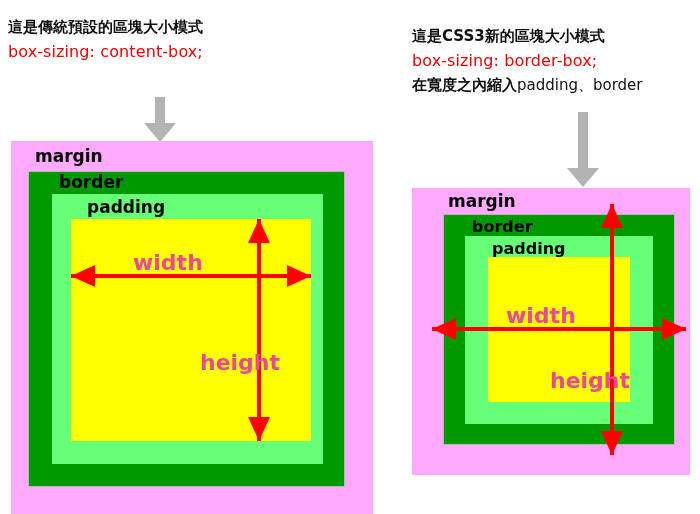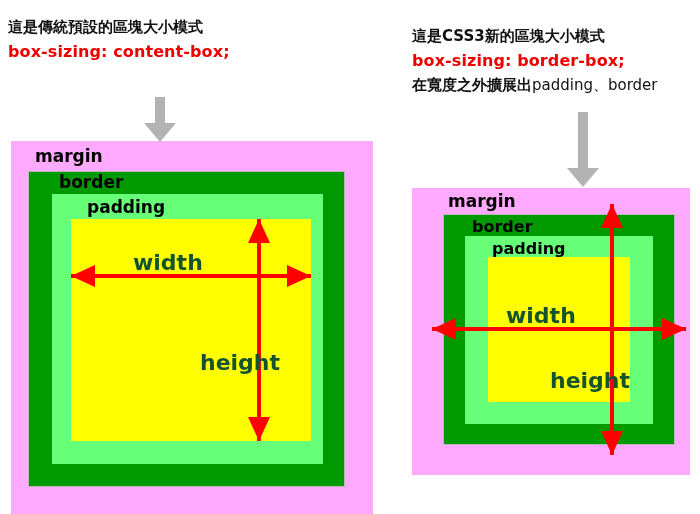--- a/index.html
+++ b/index.html
@@ -27,21 +27,21 @@
   .cap-line { white-space: nowrap; color: #111111; }
 
   .cap-line.l1 {
     font-size: 15px;
     font-weight: 700;
     line-height: 23px;
     letter-spacing: 0px;
   }
   .cap-line.l2 {
     font-size: 16px;
-    font-weight: 700;
+    font-weight: 400;
     line-height: 25px;
     color: #ee0000;
     letter-spacing: 0.1px;
   }
   .cap-line.l3 {
     font-size: 15px;
     font-weight: 700;
     line-height: 24px;
   }
   .cap-line.l3 .light {
@@ -123,21 +123,21 @@
     bottom: 0; left: 50%; margin-left: -11px;
     border-left: 11px solid transparent;
     border-right: 11px solid transparent;
     border-top: 24px solid #ff0000;
   }
 
   .dim-label {
     position: absolute;
     font-size: 22px;
     font-weight: 700;
-    color: #14532d;
+    color: #ec4899;
     white-space: nowrap;
     line-height: 24px;
   }
 </style>
 </head>
 <body>
 
 <div class="panel" id="panel-left">
 
   <div class="caption">
@@ -180,21 +180,21 @@
     <div class="dim-label" style="left:189px; top:210px;">height</div>
   </div>
 </div>
 
 <div class="panel" id="panel-right">
 
   <div class="caption">
     <div class="cap-line l1">這是CSS3新的區塊大小模式</div>
     <div class="cap-line l2">box-sizing: border-box;</div>
     <div class="cap-line l3">
-      <span>在寬度之外擴展出</span><span class="light">padding、border</span>
+      <span>在寬度之內縮入</span><span class="light">padding、border</span>
     </div>
   </div>
 </div>
 
 <div class="grey-arrow" id="grey-arrow-right">
   <div class="shaft"></div>
   <div class="head"></div>
 </div>
 
 <div class="bm" style="left:412px; top:188px; width:278px; height:287px;">

